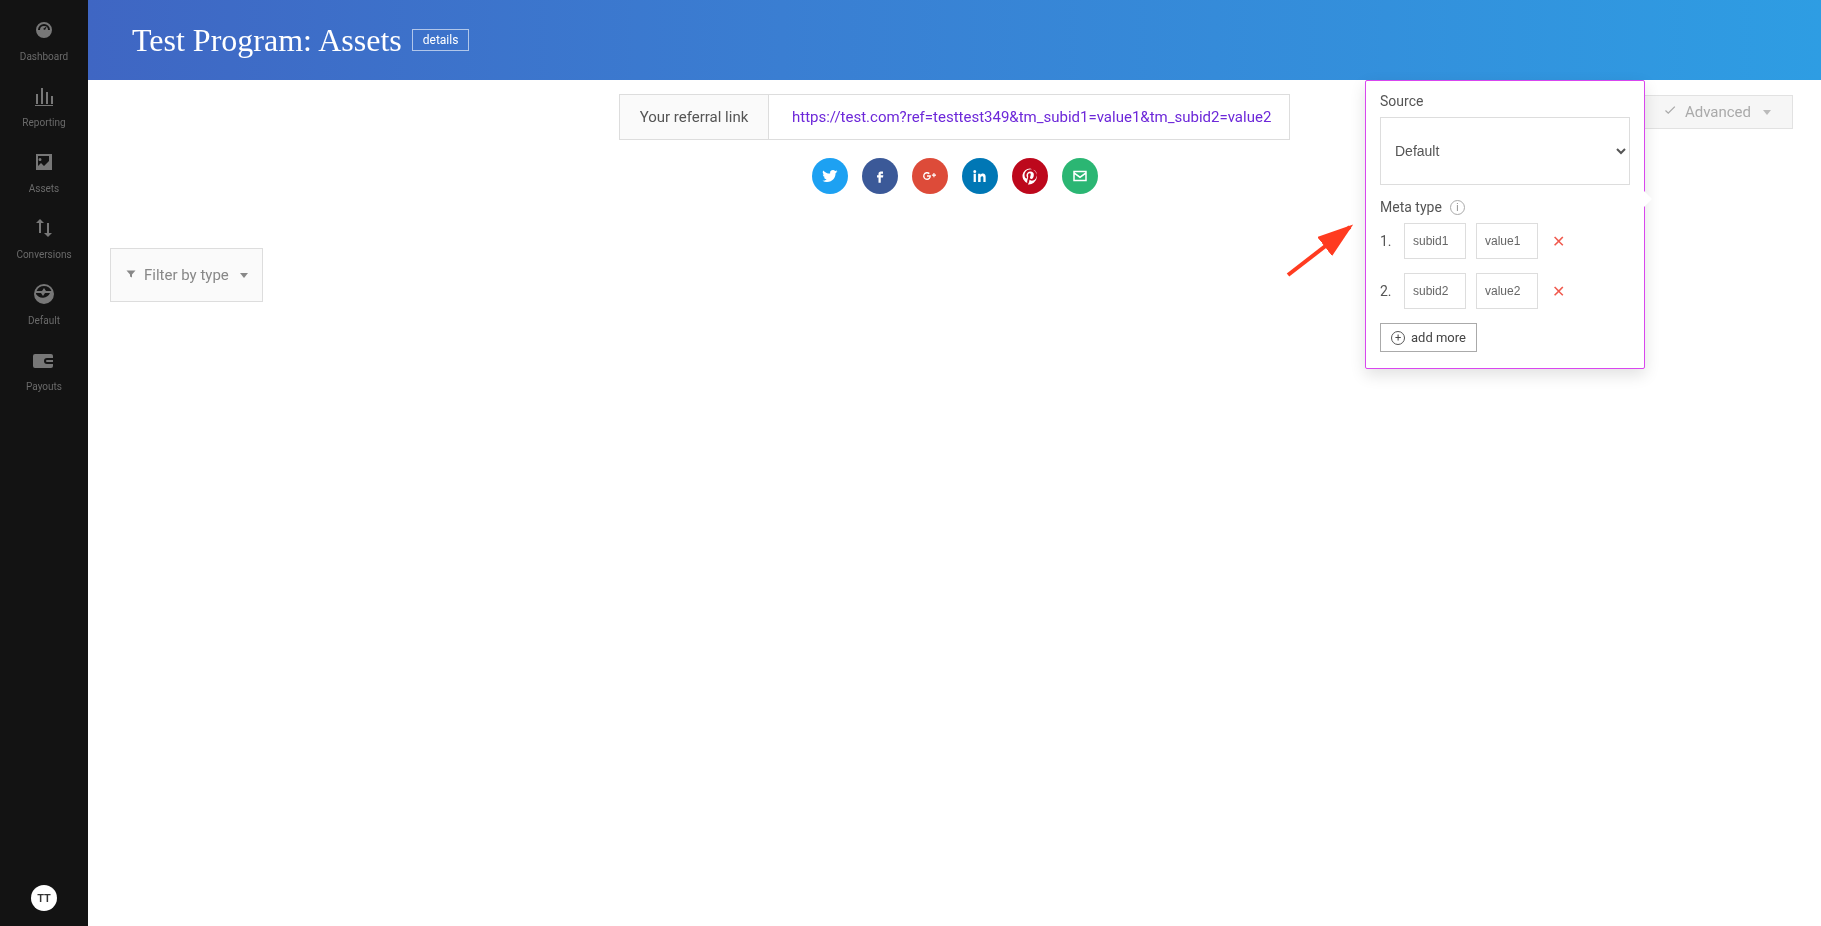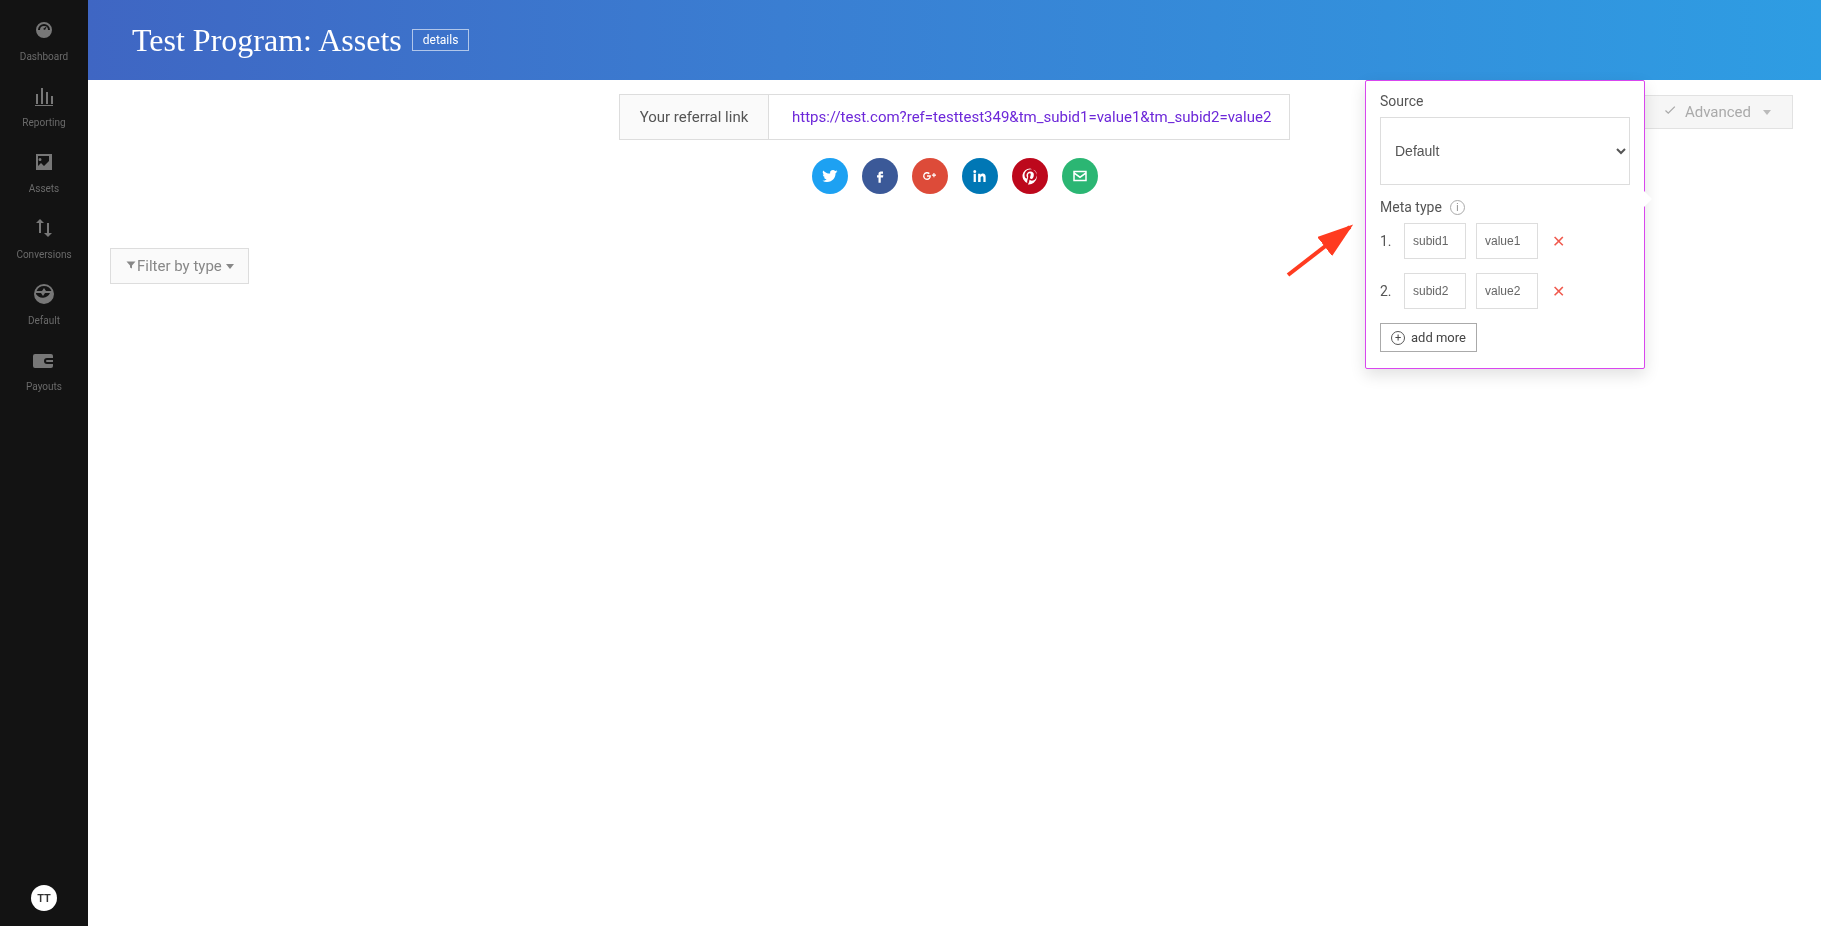--- a/index.html
+++ b/index.html
@@ -36,21 +36,21 @@
   .pinterest { background: #bd081c; }
   .email-i { background: #2bb673; }
   .sicon svg { width: 18px; height: 18px; fill: #fff; }
 
   
   .assets-head-row { text-align: center; margin-top: 20px; }
   .assets-head { font-family: Georgia, serif; font-size: 22px; color: #333; font-weight: 400; }
   .info-circ { display: inline-flex; width: 15px; height: 15px; border: 1px solid #aaa; border-radius: 50%; color: #888; font-size: 10px; align-items: center; justify-content: center; margin-left: 4px; vertical-align: 1px; font-family: sans-serif; }
 
   
-  .filter-btn { display: inline-flex; align-items: center; gap: 0; border: 1px solid #ddd; background: #fafafa; color: #888; padding: 8px 14px; font-size: 15px; cursor: pointer; position: absolute; left: 22px; top: 168px; }
+  .filter-btn { display: inline-flex; align-items: center; gap: 7px; border: 1px solid #ddd; background: #fafafa; color: #888; padding: 17px 14px; font-size: 15px; cursor: pointer; position: absolute; left: 22px; top: 168px; }
   .caret { width: 0; height: 0; border-left: 4px solid transparent; border-right: 4px solid transparent; border-top: 5px solid #888; margin-left: 4px; }
 
   
   .adv-btn { position: absolute; right: 28px; top: 15px; display: inline-flex; align-items: center; gap: 8px; border: 1px solid #e2e2e2; background: #f6f6f6; color: #aaa; padding: 7px 21px; font-size: 15px; cursor: pointer; }
   .adv-btn .caret { border-top-color: #bbb; }
 
   
   .panel { position: absolute; right: 176px; top: 0px; width: 280px; background: #fff; border: 1px solid #d946ef; box-shadow: 0 6px 16px rgba(0,0,0,0.12); padding: 12px 14px 16px; border-radius: 2px; }
   .panel::after { content: ""; position: absolute; right: -8px; top: 110px; width: 0; height: 0; border-top: 8px solid transparent; border-bottom: 8px solid transparent; border-left: 8px solid #fff; }
   .panel-label { font-size: 14px; color: #555; margin-bottom: 8px; display: flex; align-items: center; gap: 4px; }

